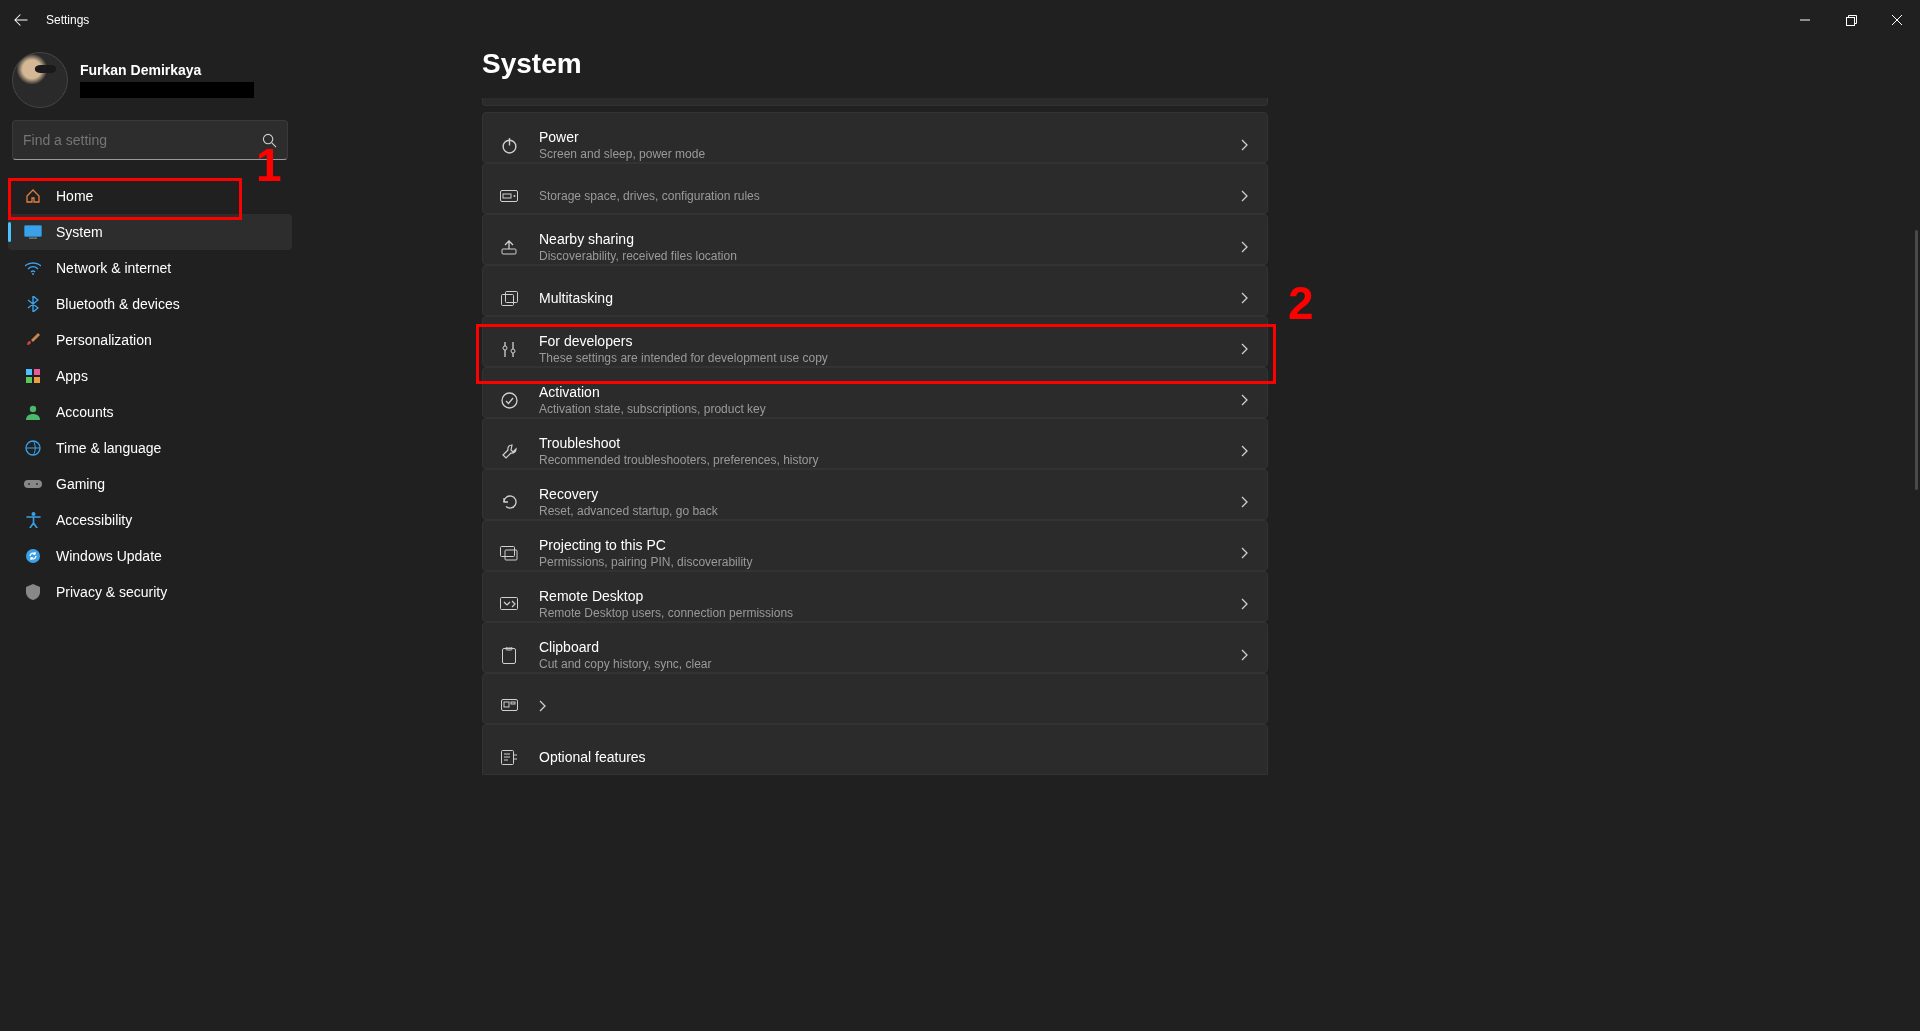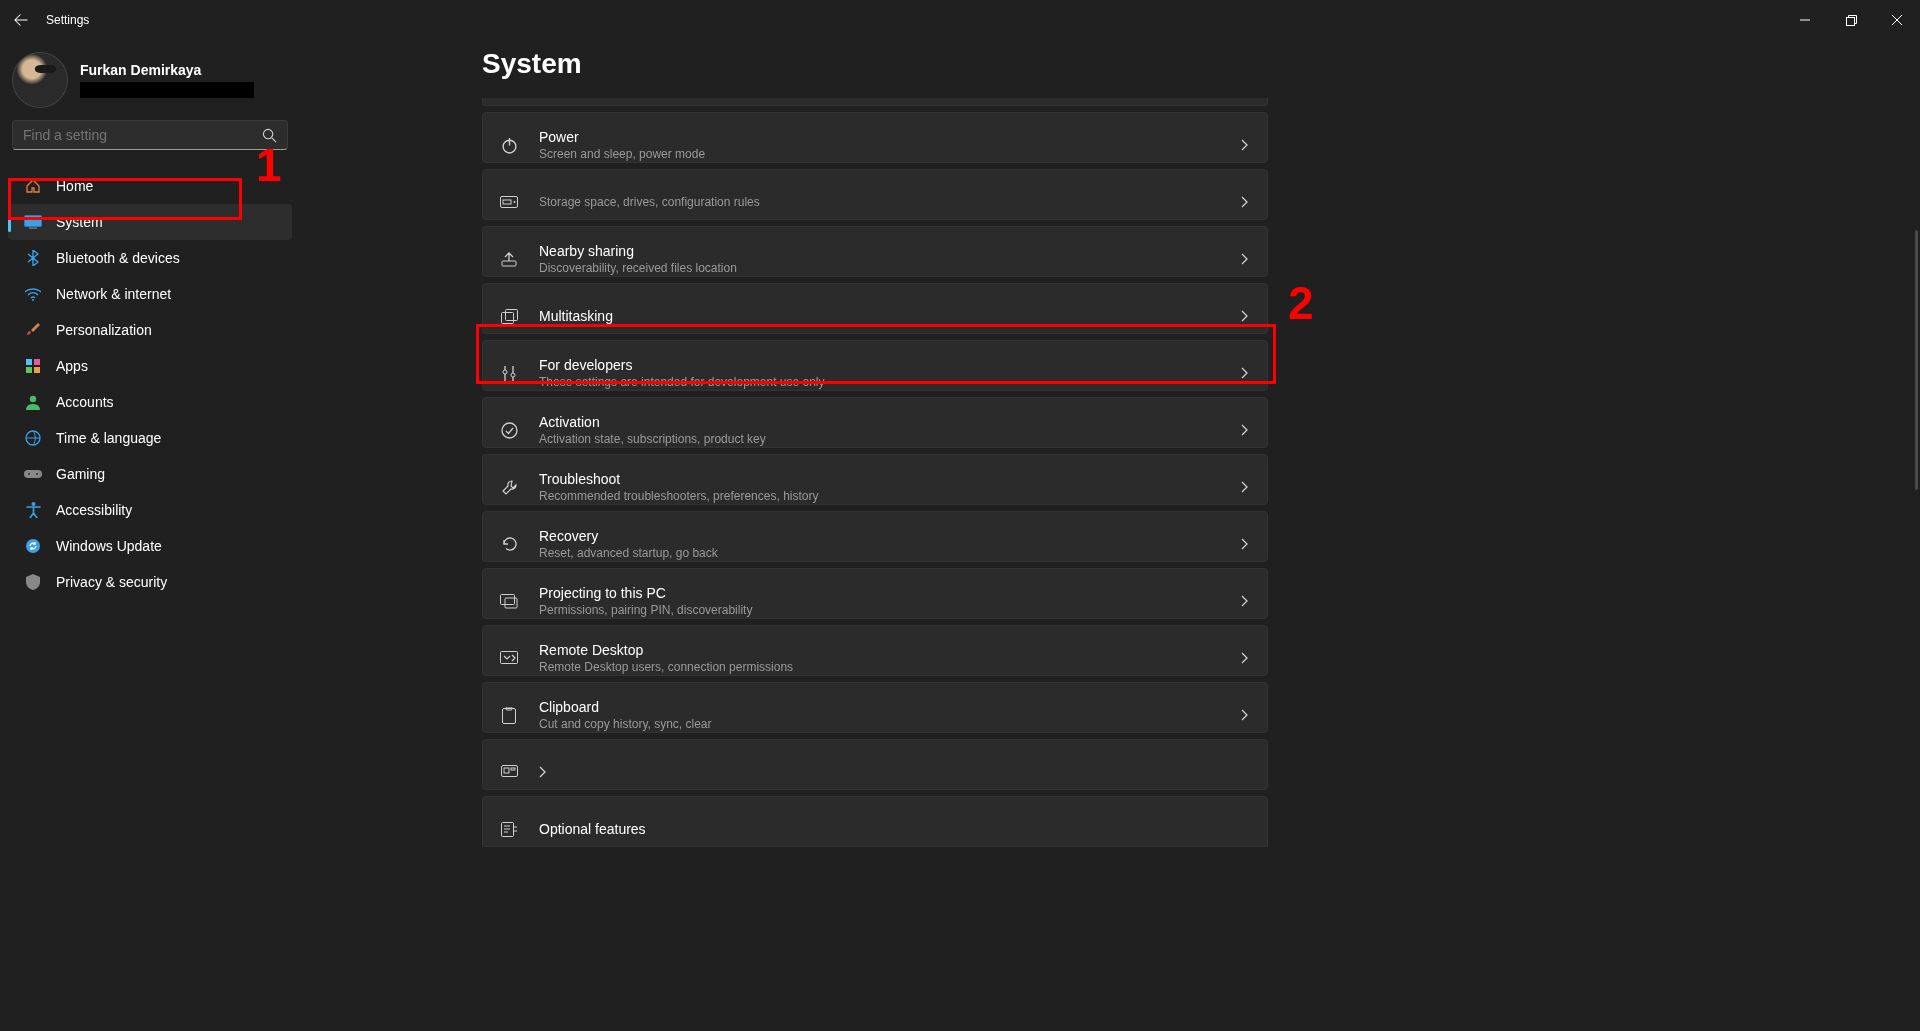--- a/index.html
+++ b/index.html
@@ -15,40 +15,40 @@
 
   
   .sidebar { position:absolute; left:0; top:40px; width:300px; padding:8px 0 0 0; }
   .profile { display:flex; align-items:center; gap:12px; padding:4px 12px 12px 12px; }
   .avatar { width:56px; height:56px; border-radius:50%; background:radial-gradient(circle at 35% 30%, #d4b896 18%, #2a2a2a 30%), linear-gradient(180deg,#6a7580 0%,#3a3a3a 100%); border:1px solid #444; position:relative; overflow:hidden; }
   .avatar::after { content:""; position:absolute; top:12px; left:22px; width:14px; height:8px; background:#1a1a1a; border-radius:40%; box-shadow:7px 0 0 #1a1a1a; } 
   .profile-name { font-size:14px; font-weight:600; }
   .email-blk { width:174px; height:16px; background:#000; margin-top:4px; }
 
   .search-wrap { padding:0 12px 18px 12px; }
-  .search { background:#2d2d2d; border:1px solid #3a3a3a; border-bottom:1px solid #9a9a9a; border-radius:4px; height:30px; display:flex; align-items:center; padding:0 10px; }
+  .search { background:#2d2d2d; border:1px solid #3a3a3a; border-bottom:1px solid #9a9a9a; border-radius:4px; height:40px; display:flex; align-items:center; padding:0 10px; }
   .search input { flex:1; background:transparent; border:none; outline:none; color:#cfcfcf; font-size:14px; }
   .search-icon { color:#cfcfcf; }
 
   .nav { padding:0 4px; }
   .nav-item { display:flex; align-items:center; gap:14px; height:36px; padding:0 12px 0 16px; border-radius:4px; font-size:14px; color:#fff; margin:0 4px; cursor:pointer; }
   .nav-item.active { background:#2d2d2d; position:relative; }
   .nav-item.active::before { content:""; position:absolute; left:0; top:8px; bottom:8px; width:3px; background:#4cc2ff; border-radius:2px; }
   .nav-icon { width:18px; height:18px; display:flex; align-items:center; justify-content:center; font-size:16px; }
 
   
   .anno { position:absolute; border:3px solid #ff0000; pointer-events:none; }
   .anno-label { position:absolute; color:#ff0000; font-size:46px; font-weight:700; pointer-events:none; }
 
   
   .main { position:absolute; left:300px; top:40px; right:0; bottom:0; padding:0 0 0 182px; }
   .page-title { font-size:28px; font-weight:600; padding:8px 0 18px 0; }
 
   .cards { width:786px; }
-  .card { background:#2b2b2b; border:1px solid #333; border-radius:4px; height:51px; margin-bottom:6px; display:flex; align-items:center; padding:15px 18px 0 16px; cursor:pointer; }
+  .card { background:#2b2b2b; border:1px solid #333; border-radius:4px; height:51px; display:flex; align-items:center; padding:15px 18px 0 16px; cursor:pointer; }
   .card-icon { width:20px; height:20px; margin-right:20px; color:#d0d0d0; display:flex; align-items:center; justify-content:center; }
   .card-text { flex:1; }
   .card-title { font-size:14px; line-height:18px; }
   .card-sub { font-size:12px; color:#9a9a9a; line-height:16px; }
   .chevron { color:#cfcfcf; }
 
   .top-sliver { height:8px; background:#2b2b2b; border:1px solid #333; border-radius:0 0 4px 4px; border-top:none; margin-bottom:6px; width:786px; }
 
   
   .scroll-track { position:absolute; right:2px; top:100px; bottom:20px; width:4px; }
@@ -122,34 +122,34 @@
       <span class="nav-icon">
           <svg width="18" height="14" viewBox="0 0 18 14">
             <rect x="0.5" y="0.5" width="17" height="11" rx="1" fill="#3aa0e8" stroke="#2a7eb8"></rect>
             <rect x="5" y="12.5" width="8" height="1.2" fill="#888"></rect>
           </svg>
         </span>
       <span>System</span>
     </div>
     <div class="nav-item">
       <span class="nav-icon">
-          <svg width="14" height="16" viewBox="0 0 14 16">
-            <path d="M7 0v16l5-4-10-8m0 8 10-8-5-4" stroke="#3aa0e8" stroke-width="1.4" fill="none" stroke-linejoin="round"></path>
-          </svg>
-        </span>
-      <span>Bluetooth &amp; devices</span>
-    </div>
-    <div class="nav-item">
-      <span class="nav-icon">
           <svg width="16" height="13" viewBox="0 0 16 13">
             <path d="M0 4C4 0 12 0 16 4M3 7c3-3 7-3 10 0M6 10c1.3-1.3 2.7-1.3 4 0" stroke="#3aa0e8" stroke-width="1.4" fill="none"></path>
             <circle cx="8" cy="12" r="1" fill="#3aa0e8"></circle>
           </svg>
         </span>
       <span>Network &amp; internet</span>
+    </div>
+    <div class="nav-item">
+      <span class="nav-icon">
+          <svg width="14" height="16" viewBox="0 0 14 16">
+            <path d="M7 0v16l5-4-10-8m0 8 10-8-5-4" stroke="#3aa0e8" stroke-width="1.4" fill="none" stroke-linejoin="round"></path>
+          </svg>
+        </span>
+      <span>Bluetooth &amp; devices</span>
     </div>
     <div class="nav-item">
       <span class="nav-icon">
           <svg width="16" height="16" viewBox="0 0 16 16">
             <path d="M13 1 6 8l2 2 7-7z" fill="#c88850"></path>
             <path d="M5 9c-2 0-3 2-3 4 2 0 4-1 4-3z" fill="#d84040"></path>
           </svg>
         </span>
       <span>Personalization</span>
     </div>
@@ -303,21 +303,21 @@
     <div class="card">
       <span class="card-icon">
           <svg width="17" height="17" viewBox="0 0 17 17">
             <path d="M4 1v4M4 9v7M12 1v7M12 12v4" stroke="#d0d0d0" stroke-width="1.3"></path>
             <circle cx="4" cy="7" r="2" stroke="#d0d0d0" fill="none"></circle>
             <circle cx="12" cy="10" r="2" stroke="#d0d0d0" fill="none"></circle>
           </svg>
         </span>
       <div class="card-text">
           <div class="card-title">For developers</div>
-          <div class="card-sub">These settings are intended for development use only</div>
+          <div class="card-sub">These settings are intended for development use copy</div>
         </div>
       <span class="chevron">
           <svg width="8" height="12" viewBox="0 0 8 12">
             <path d="M1 1l5 5-5 5" stroke="#cfcfcf" stroke-width="1.3" fill="none"></path>
           </svg>
         </span>
     </div>
 
     <div class="card">
       <span class="card-icon">

